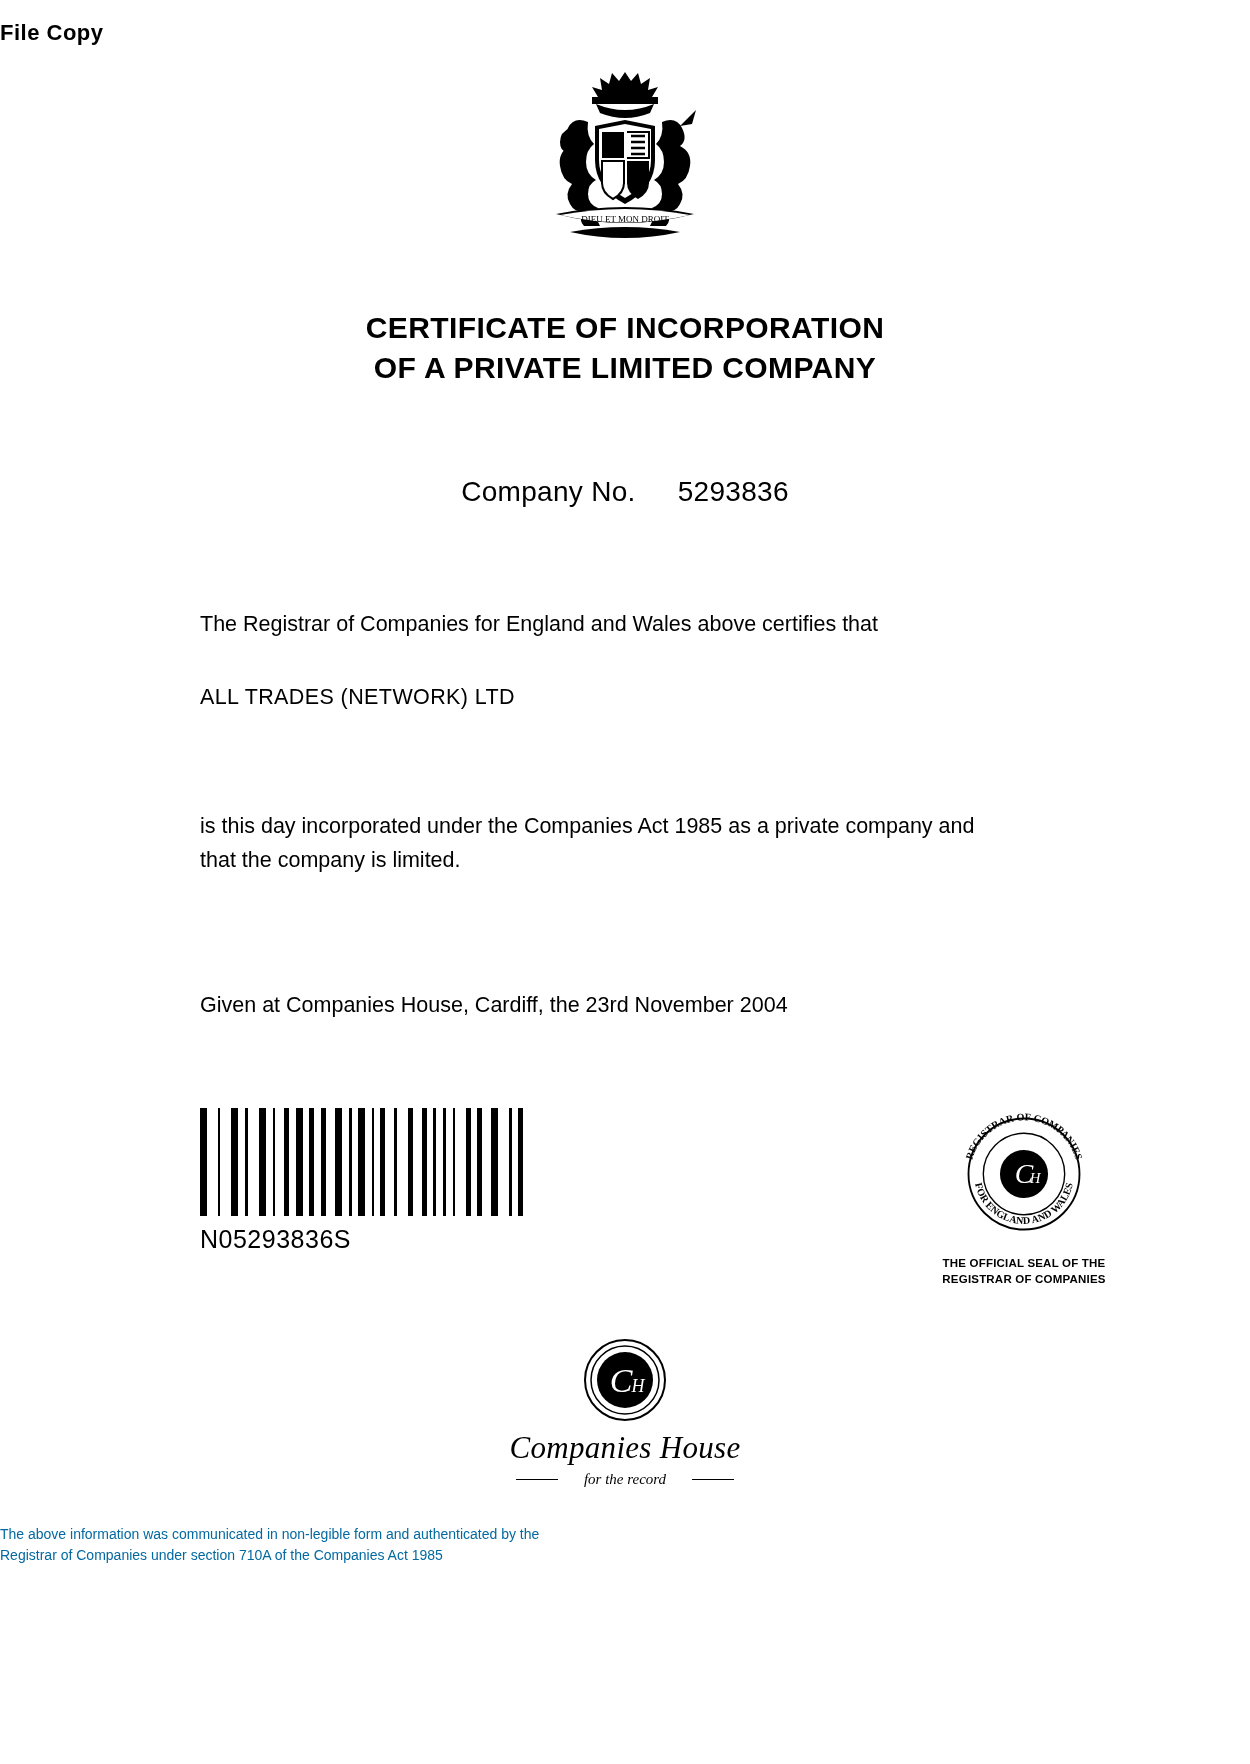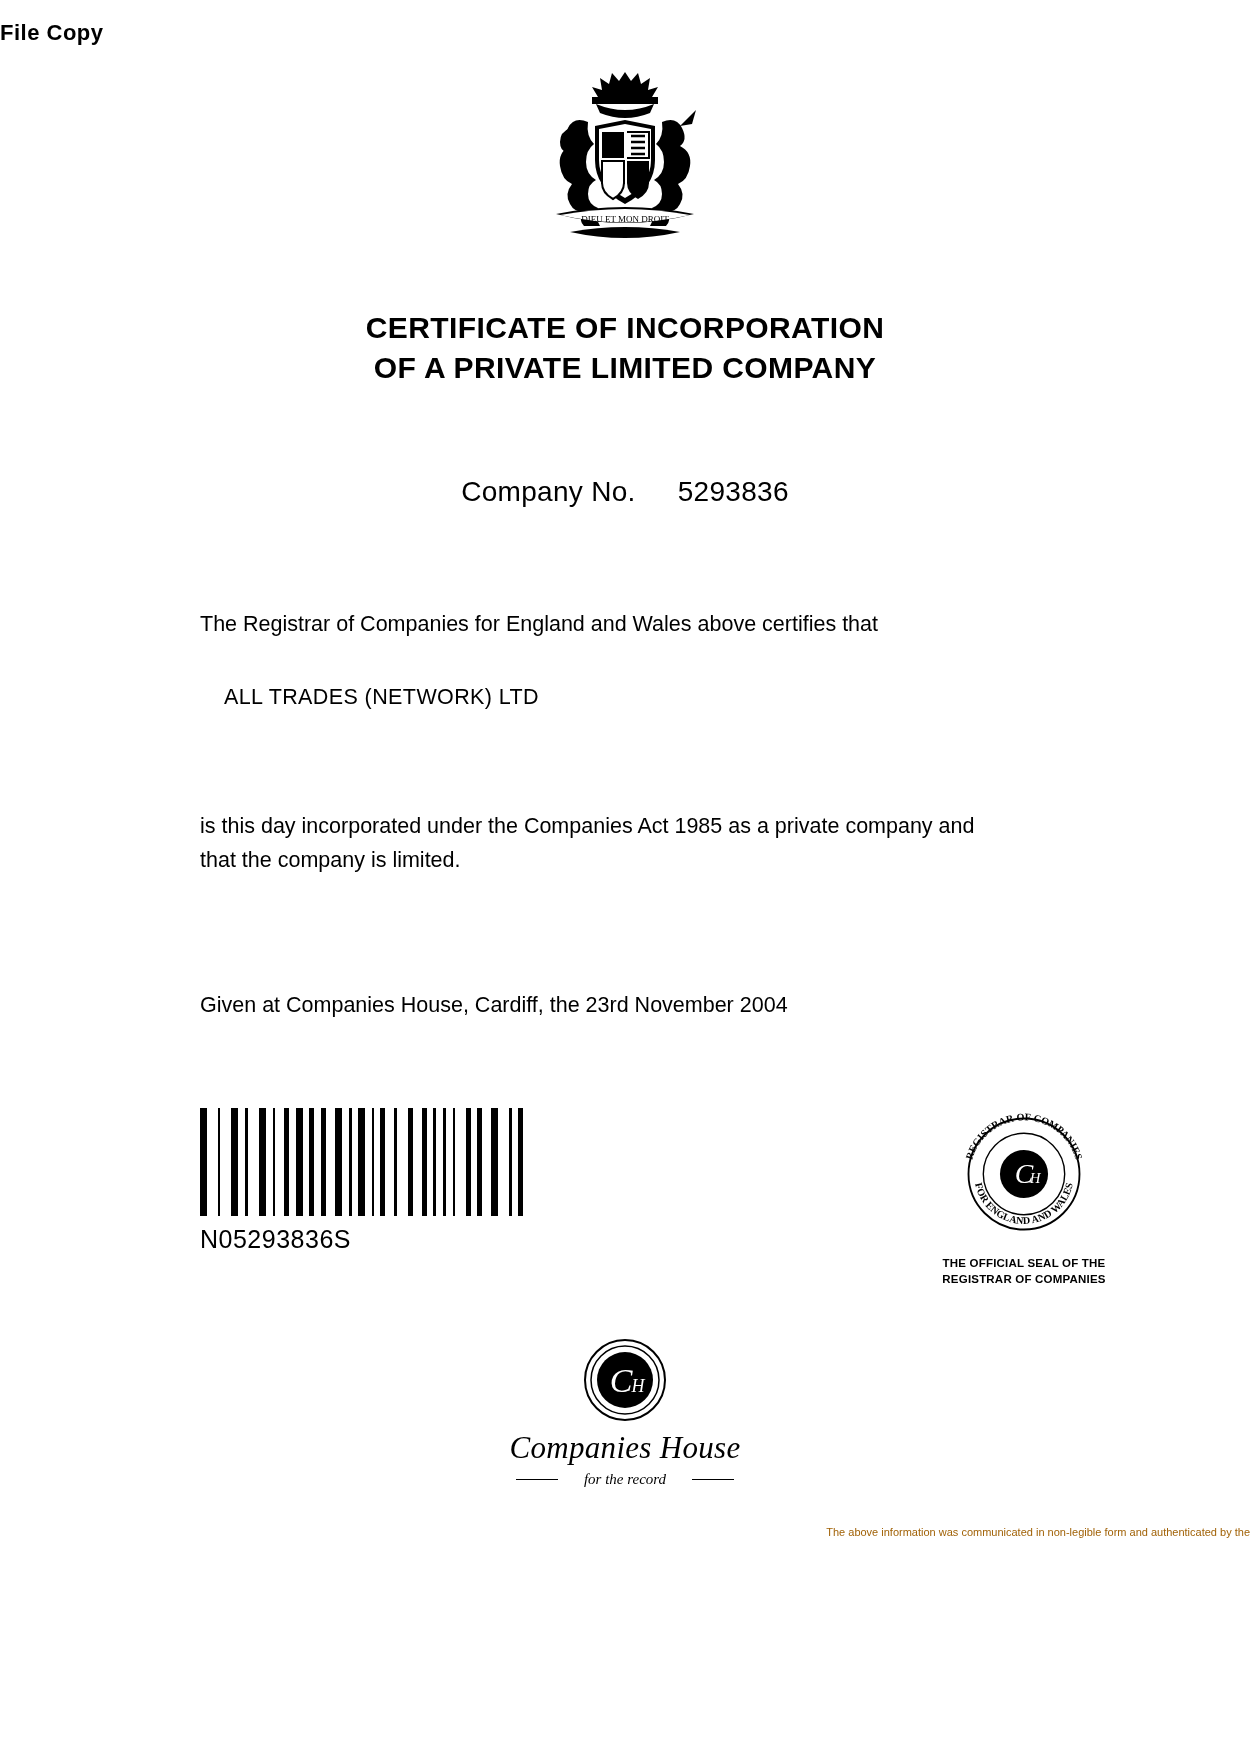--- a/index.html
+++ b/index.html
@@ -65,21 +65,21 @@
   }
 
   
   .body-block {
     margin-left: 200px;
     margin-right: 120px;
     font-size: 21.5px;
     line-height: 1.55;
   }
   .line-registrar { margin-top: 100px; }
-  .line-company   { margin-top: 40px; letter-spacing: 0.4px; margin-left: 24px; }
+  .line-company   { margin-top: 40px; letter-spacing: 0.4px; }
   .para-incorp    { margin-top: 96px; max-width: 780px; }
   .line-given     { margin-top: 112px; }
 
   
   .lower {
     position: relative;
     margin-top: 86px;
     height: 200px;
   }
   .barcode-box {
@@ -145,25 +145,25 @@
   }
   .ch-tag .rule {
     display: inline-block;
     width: 42px;
     height: 1px;
     background: #000;
   }
 
   
   .footer {
-    text-align: right;
-    font-size: 11px;
+    text-align: left;
+    font-size: 14px;
     line-height: 1.5;
     margin-top: 36px;
-    color: #a16207;
+    color: #0369a1;
   }
 </style>
 </head>
 <body>
 
 <div class="page">
 
   <div class="file-copy">File Copy</div>
 
   <div class="crest-wrap">
@@ -313,15 +313,16 @@
     <div class="ch-name">Companies House</div>
     <div class="ch-tag">
       <span class="rule"></span>
       <span>for the record</span>
       <span class="rule"></span>
     </div>
   </div>
 
   <div class="footer">
     <div>The above information was communicated in non-legible form and authenticated by the</div>
+    <div>Registrar of Companies under section 710A of the Companies Act 1985</div>
   </div>
 
 </div>
 
 </body></html>

